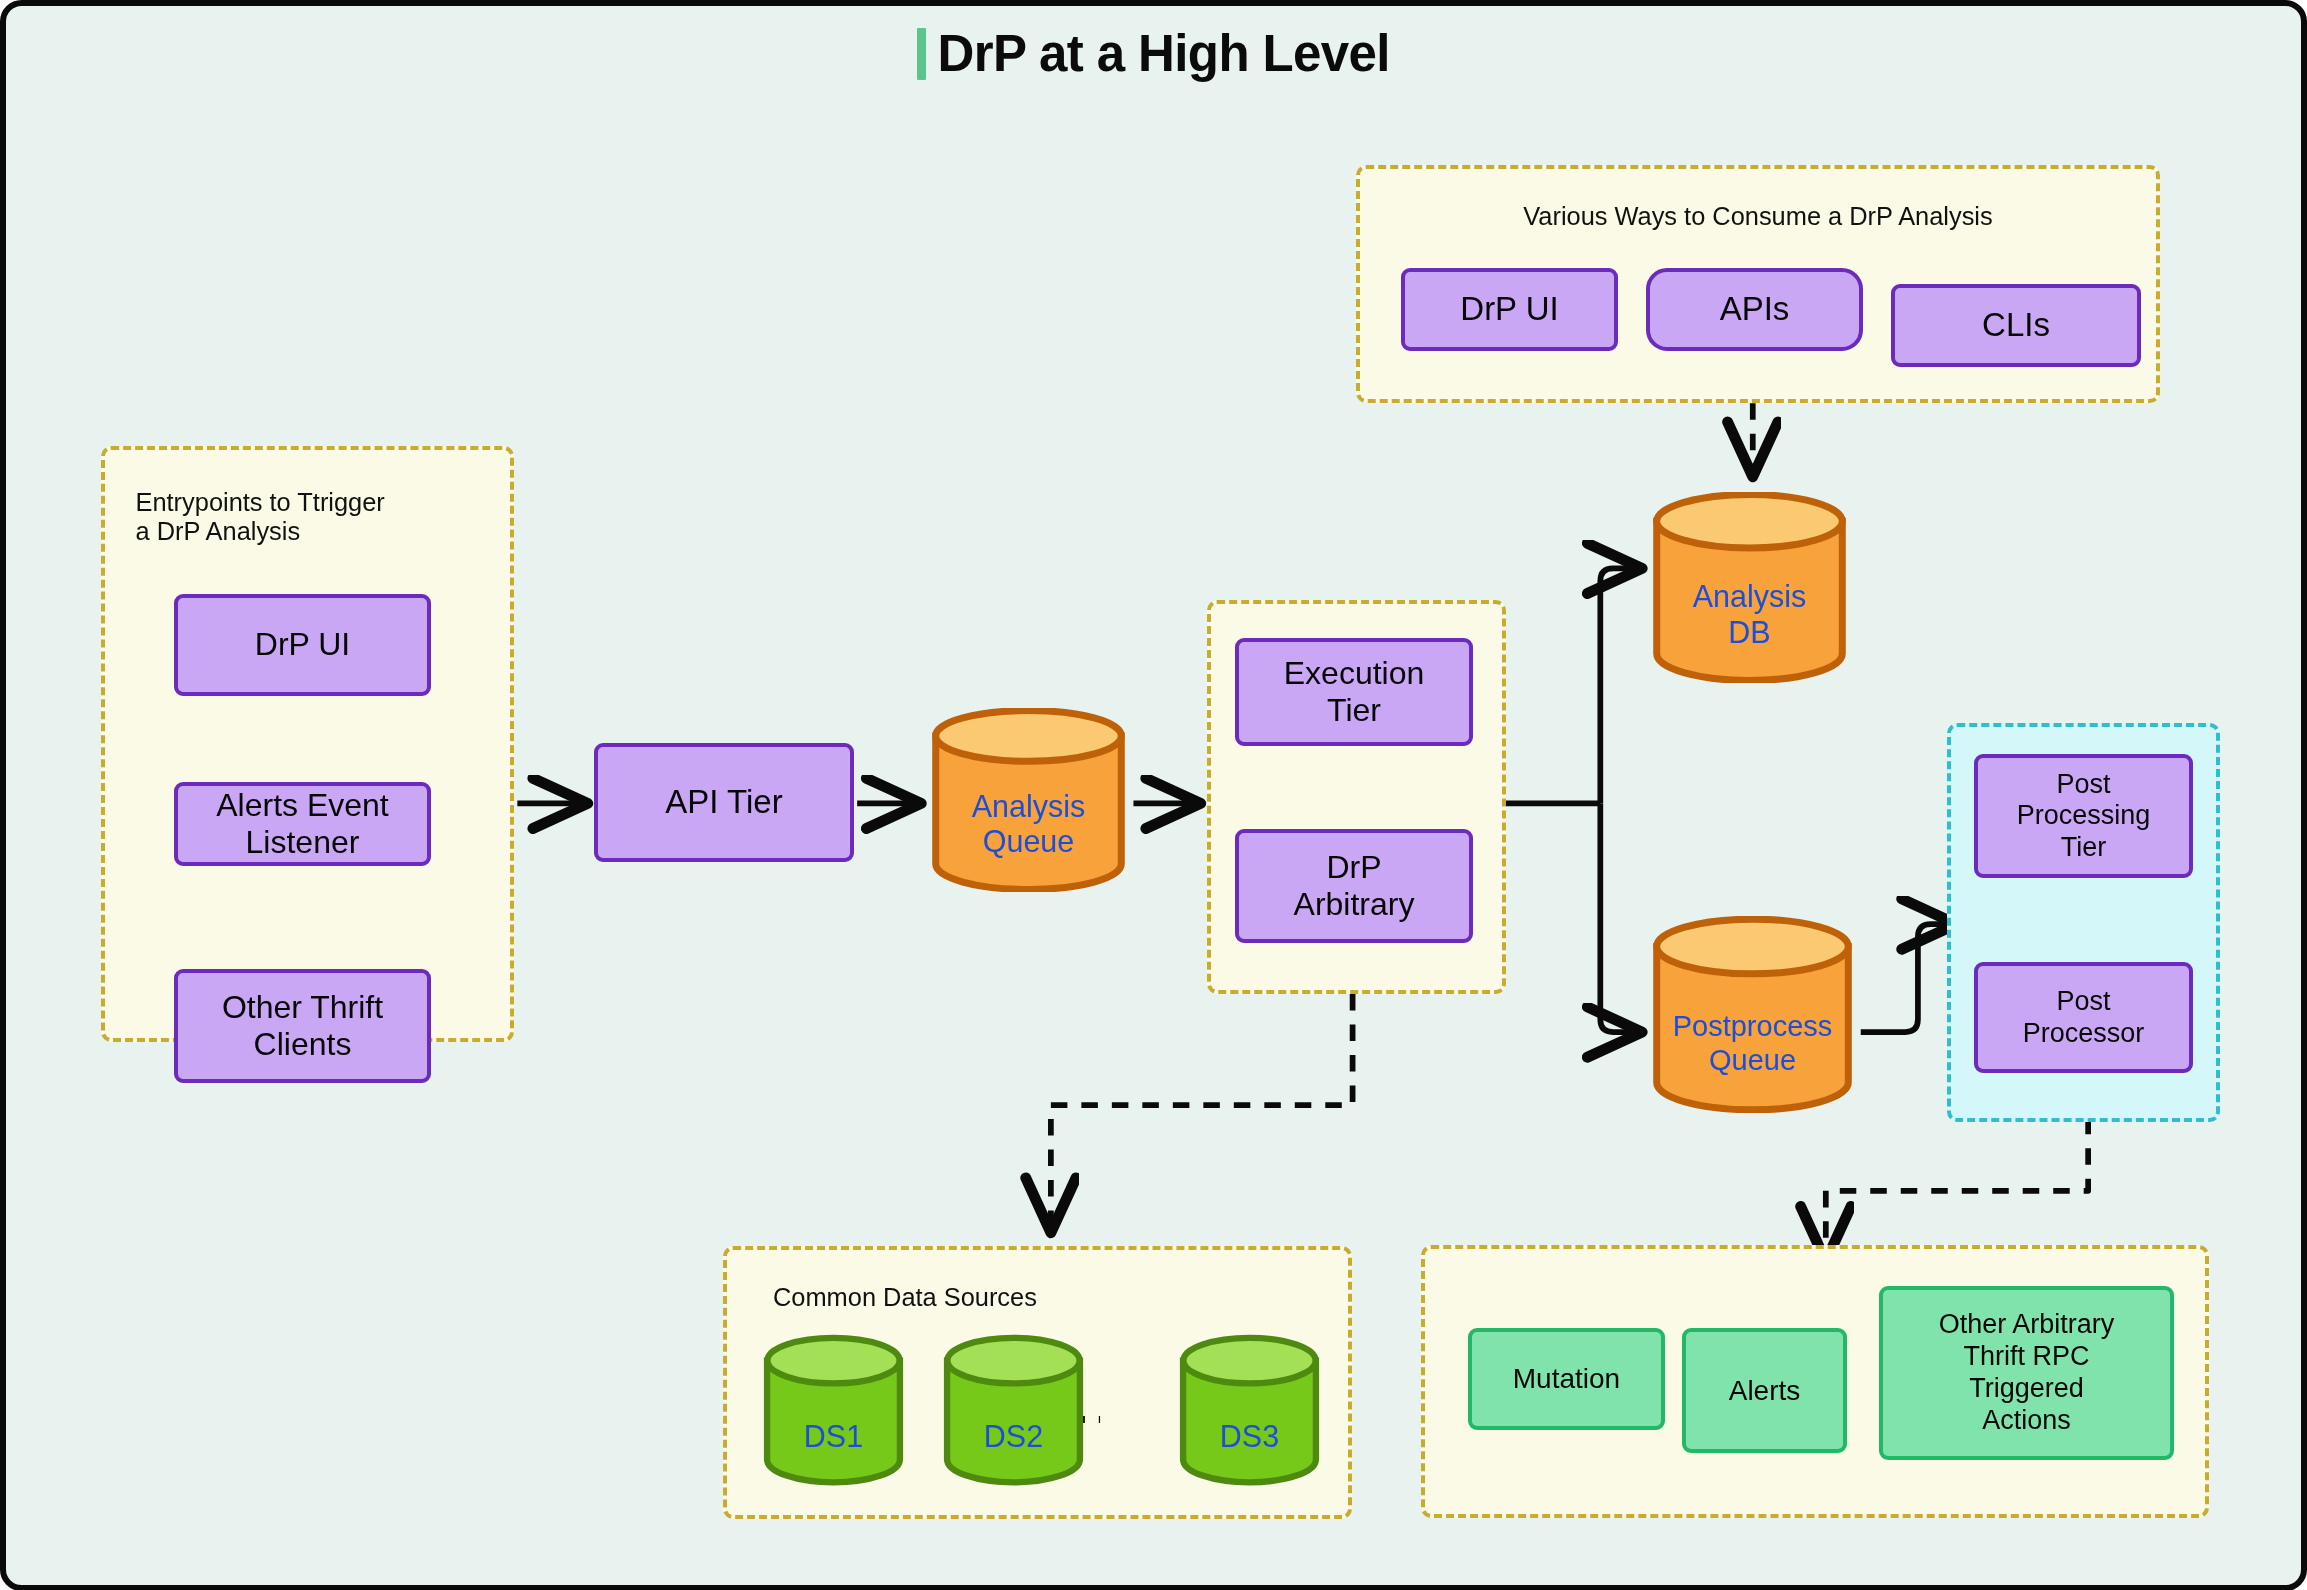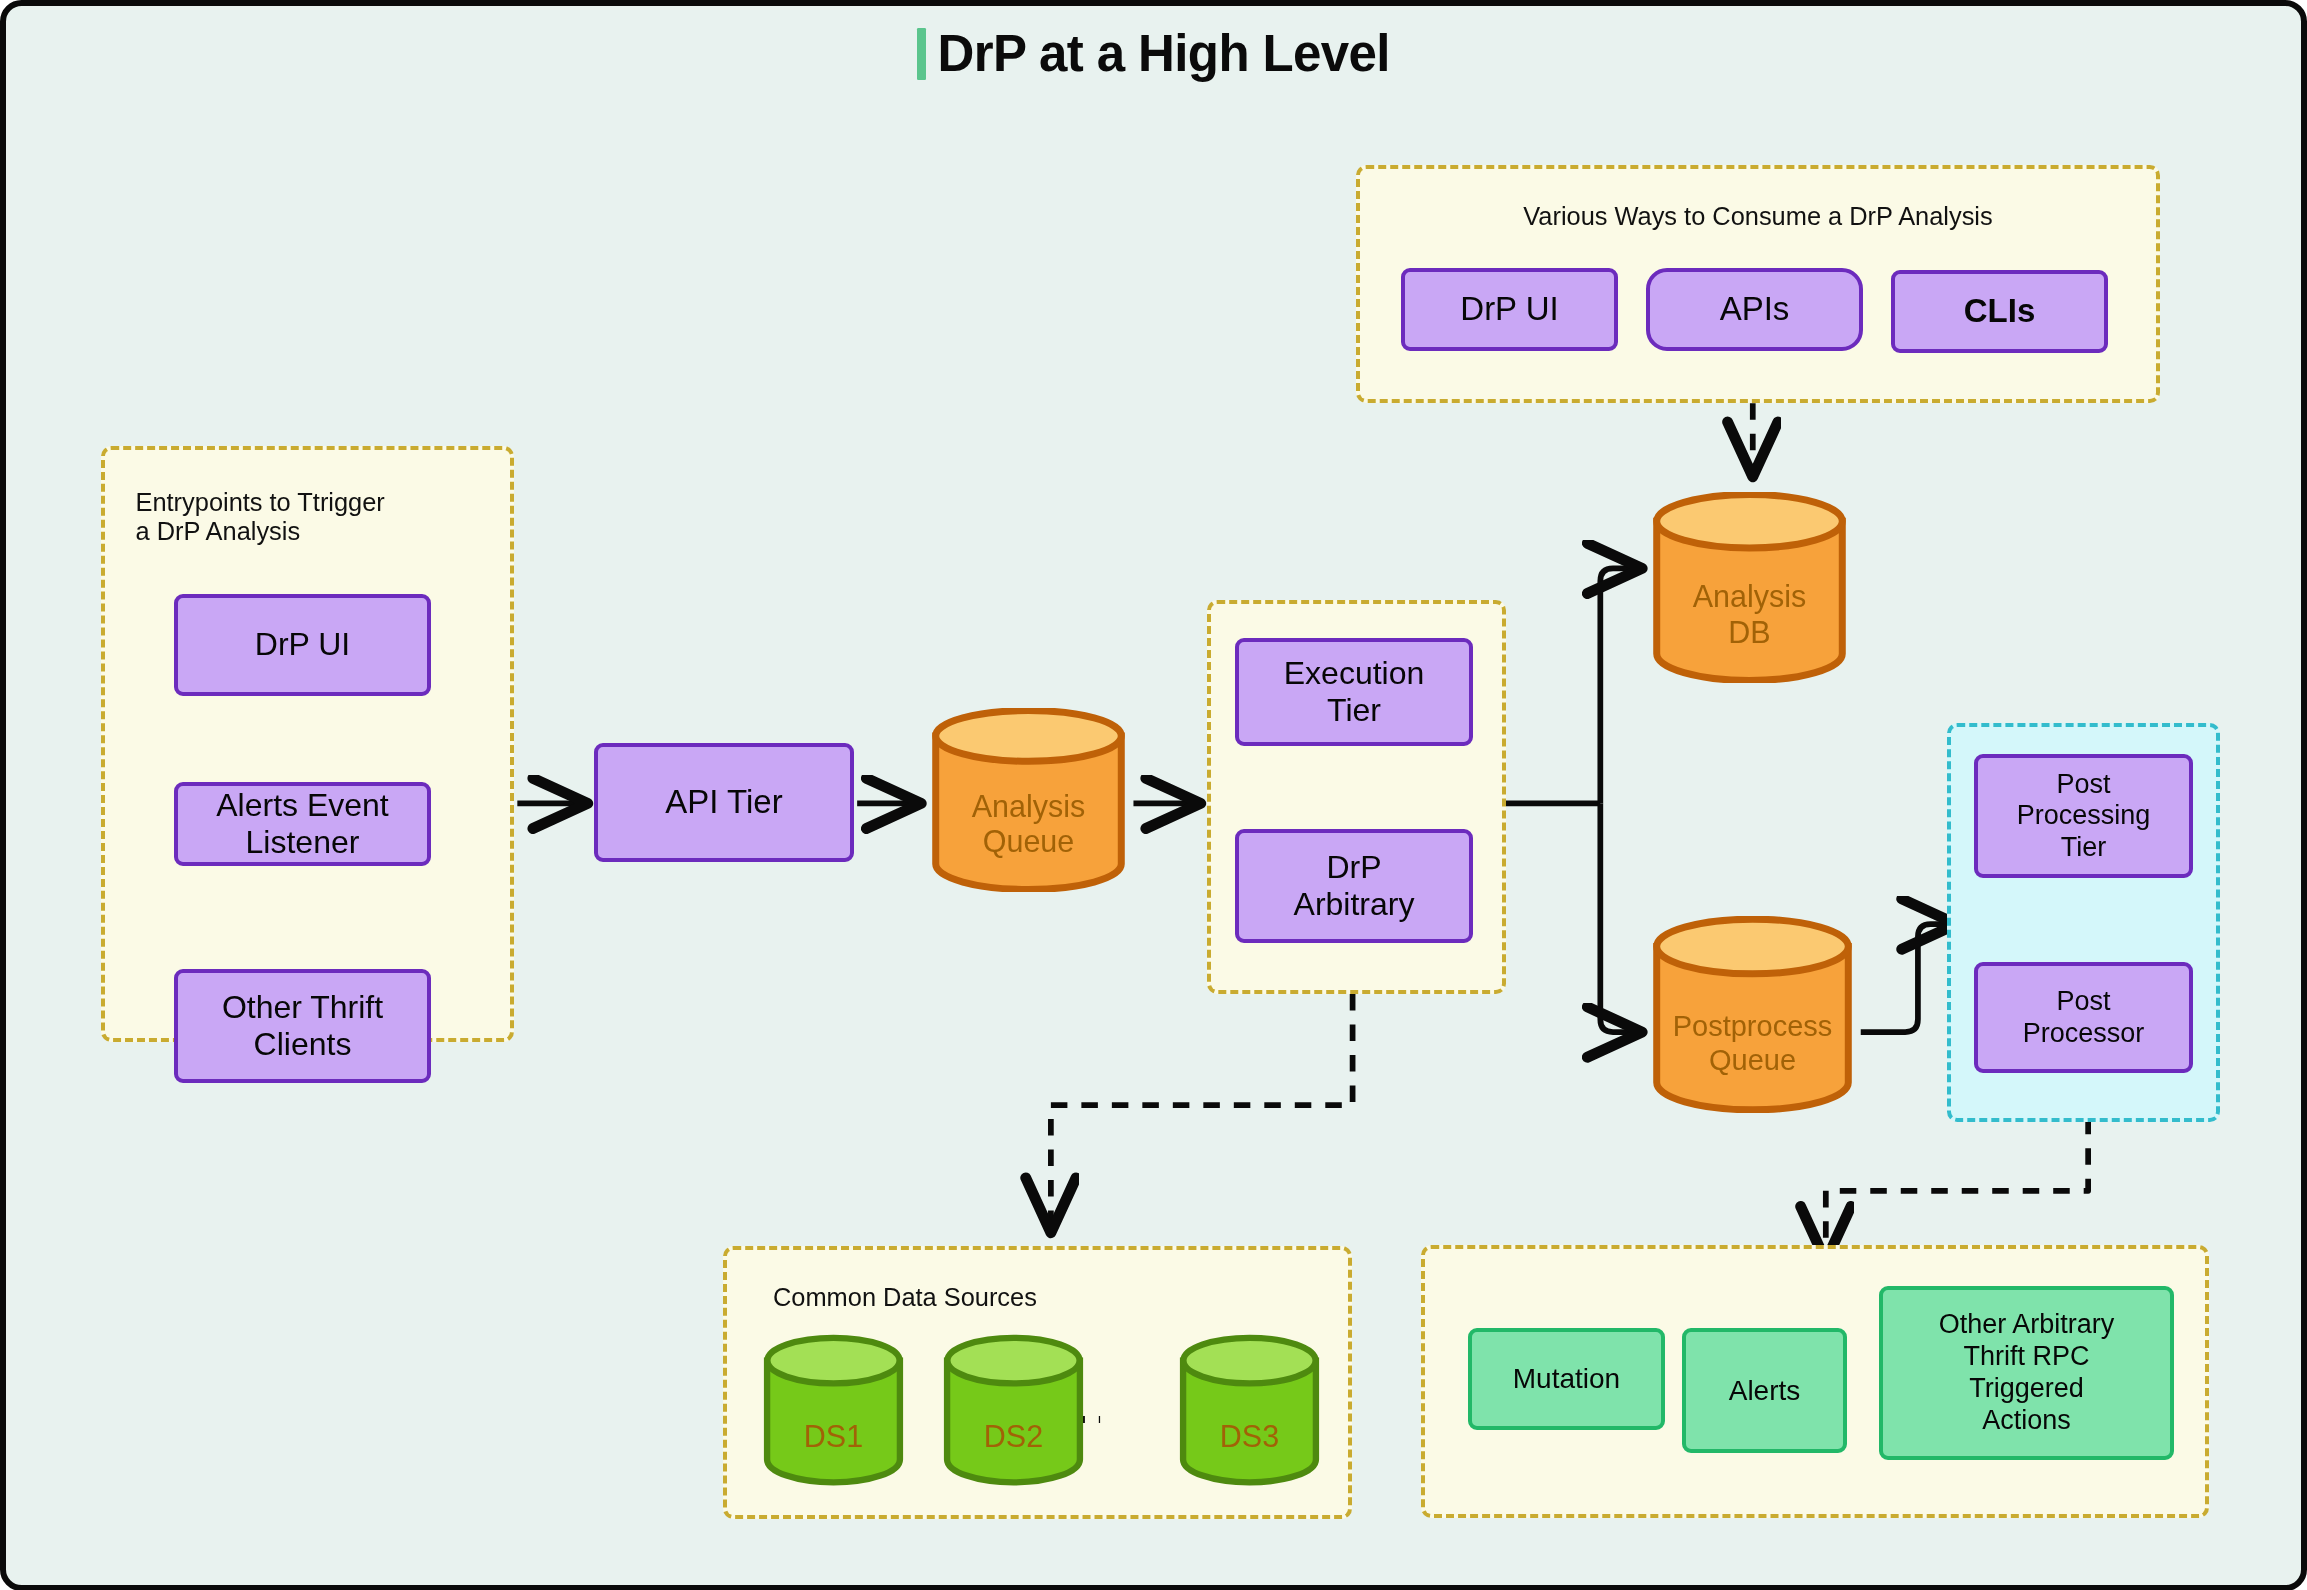--- a/index.html
+++ b/index.html
@@ -63,21 +63,21 @@
     display:flex;align-items:center;justify-content:center;text-align:center;
     color:#070707;line-height:1.18;
     white-space:pre-line;
   }
   
   .cyl{position:absolute;}
   .cyl svg{display:block;width:100%;height:100%;}
   .cyl .cyl-label{
     position:absolute;left:0;top:0;width:100%;height:100%;
     display:flex;align-items:center;justify-content:center;text-align:center;
-    color:#a16207;line-height:1.16;white-space:pre-line;
+    color:#1d4ed8;line-height:1.16;white-space:pre-line;
     pointer-events:none;
   }
   
   #links{position:absolute;left:0;top:0;width:2307px;height:1591px;overflow:visible;}
 </style>
 </head>
 <body>
 
 <div id="canvas">
 
@@ -124,21 +124,21 @@
   <div class="pbox" style="left:168px;top:776px;width:257px;height:84px;font-size:32px;">Alerts Event
 Listener</div>
   <div class="pbox" style="left:168px;top:963px;width:257px;height:114px;font-size:32px;">Other Thrift
 Clients</div>
 
   <div class="group" style="left:1350px;top:159px;width:804px;height:238px;">
     <div class="group-title" style="top:33px;">Various Ways to Consume a DrP Analysis</div>
   </div>
   <div class="pbox" style="left:1395px;top:262px;width:217px;height:83px;font-size:33px;">DrP UI</div>
   <div class="pbox" style="left:1640px;top:262px;width:217px;height:83px;font-size:33px;border-radius:21px;">APIs</div>
-  <div class="pbox" style="left:1885px;top:264px;width:217px;height:83px;font-size:33px;font-weight:bold;">CLIs</div>
+  <div class="pbox" style="left:1885px;top:278px;width:250px;height:83px;font-size:33px;">CLIs</div>
 
   <div class="pbox" style="left:588px;top:737px;width:260px;height:119px;font-size:33px;">API Tier</div>
 
   <div class="cyl" style="left:924px;top:702px;width:197px;height:184px;">
     <svg viewBox="0 0 310 290" preserveAspectRatio="none">
       <path d="M9,44 L9,246 A146,40 0 0 0 301,246 L301,44 Z" fill="#f7a23b" stroke="#bf6108" stroke-width="11"></path>
       <ellipse cx="155" cy="44" rx="146" ry="40" fill="#fbc971" stroke="#bf6108" stroke-width="11"></ellipse>
     </svg>
     <div class="cyl-label" style="font-size:30.5px;padding-top:24px;">Analysis
 Queue</div>

